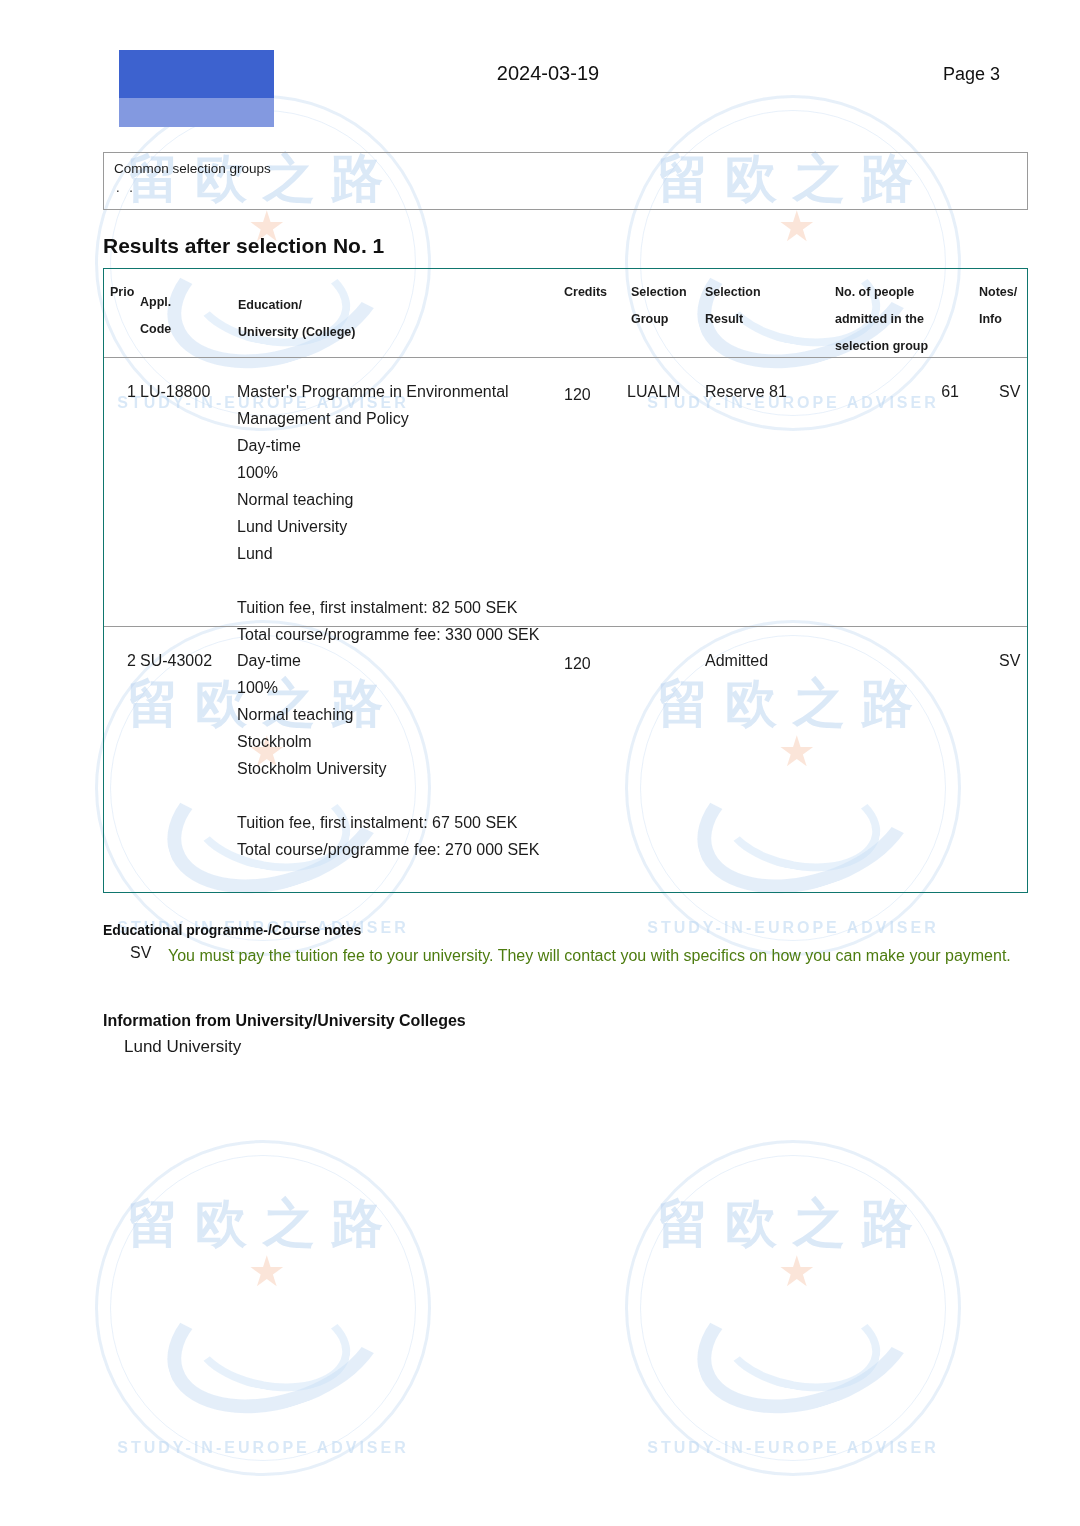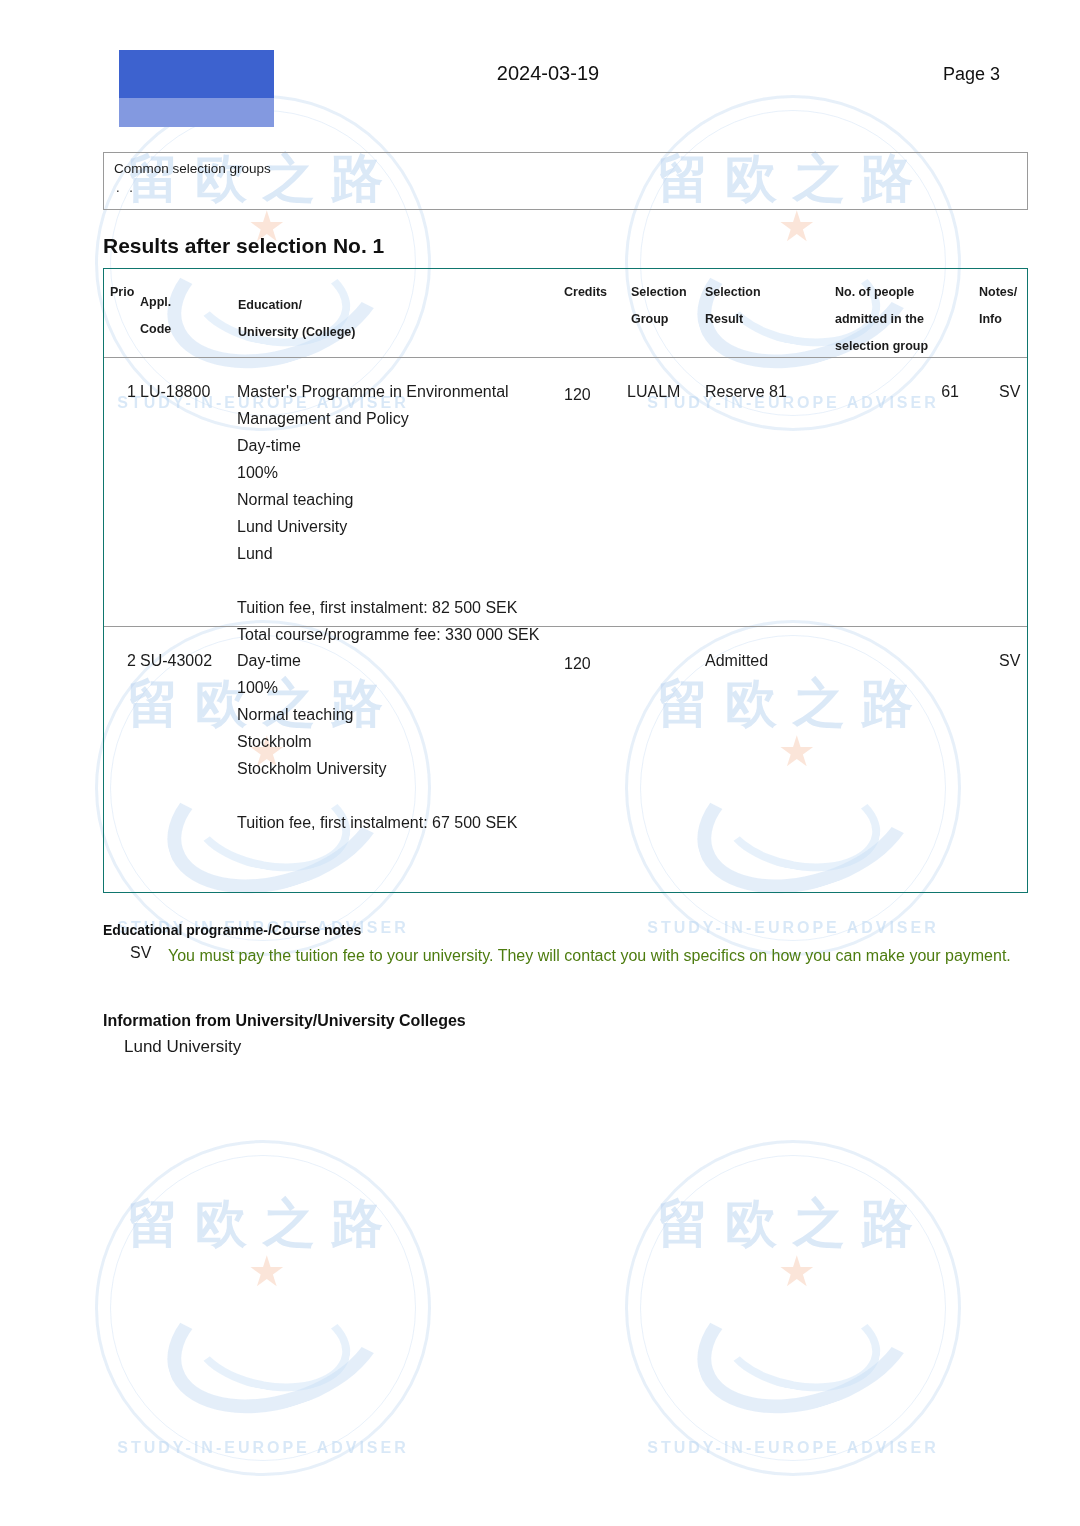--- a/index.html
+++ b/index.html
@@ -387,20 +387,21 @@
       <div class="row row-2">
         <div class="cell c-prio">2</div>
         <div class="cell c-code">SU-43002</div>
         <div class="cell c-edu edu-lines">
           <div>Day-time</div>
           <div>100%</div>
           <div>Normal teaching</div>
           <div>Stockholm</div>
           <div>Stockholm University</div>
           <div class="fee-block">Tuition fee, first instalment: 67 500 SEK</div>
+          <div>Total course/programme fee: 270 000 SEK</div>
         </div>
         <div class="cell c-credits">120</div>
         <div class="cell c-selgrp"></div>
         <div class="cell c-selres">Admitted</div>
         <div class="cell c-people"></div>
         <div class="cell c-notes">SV</div>
       </div>
 
     </div>
 

